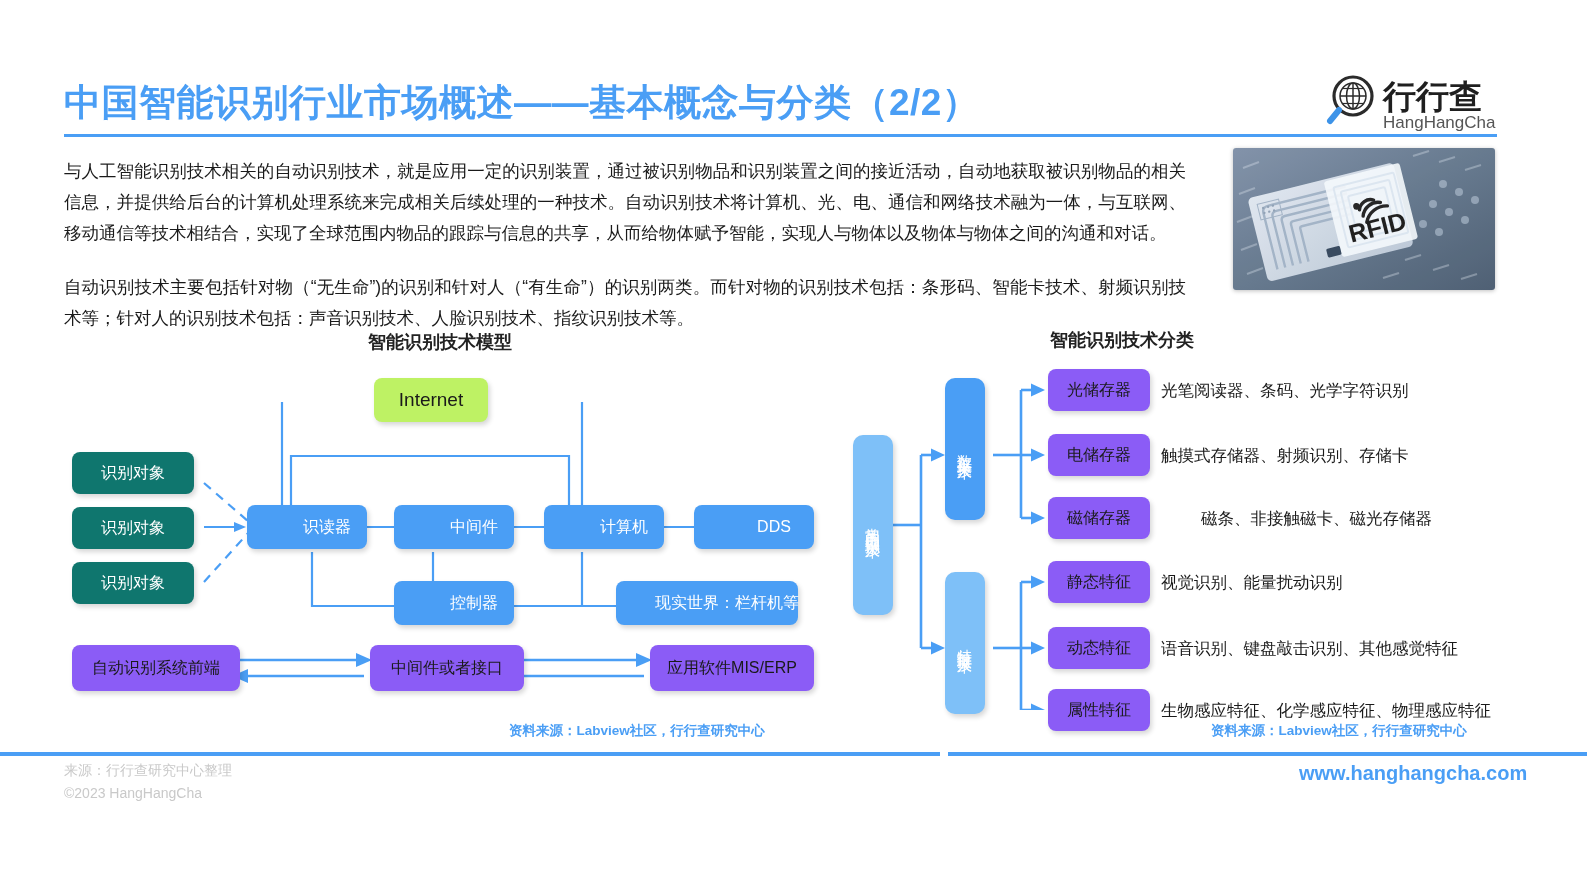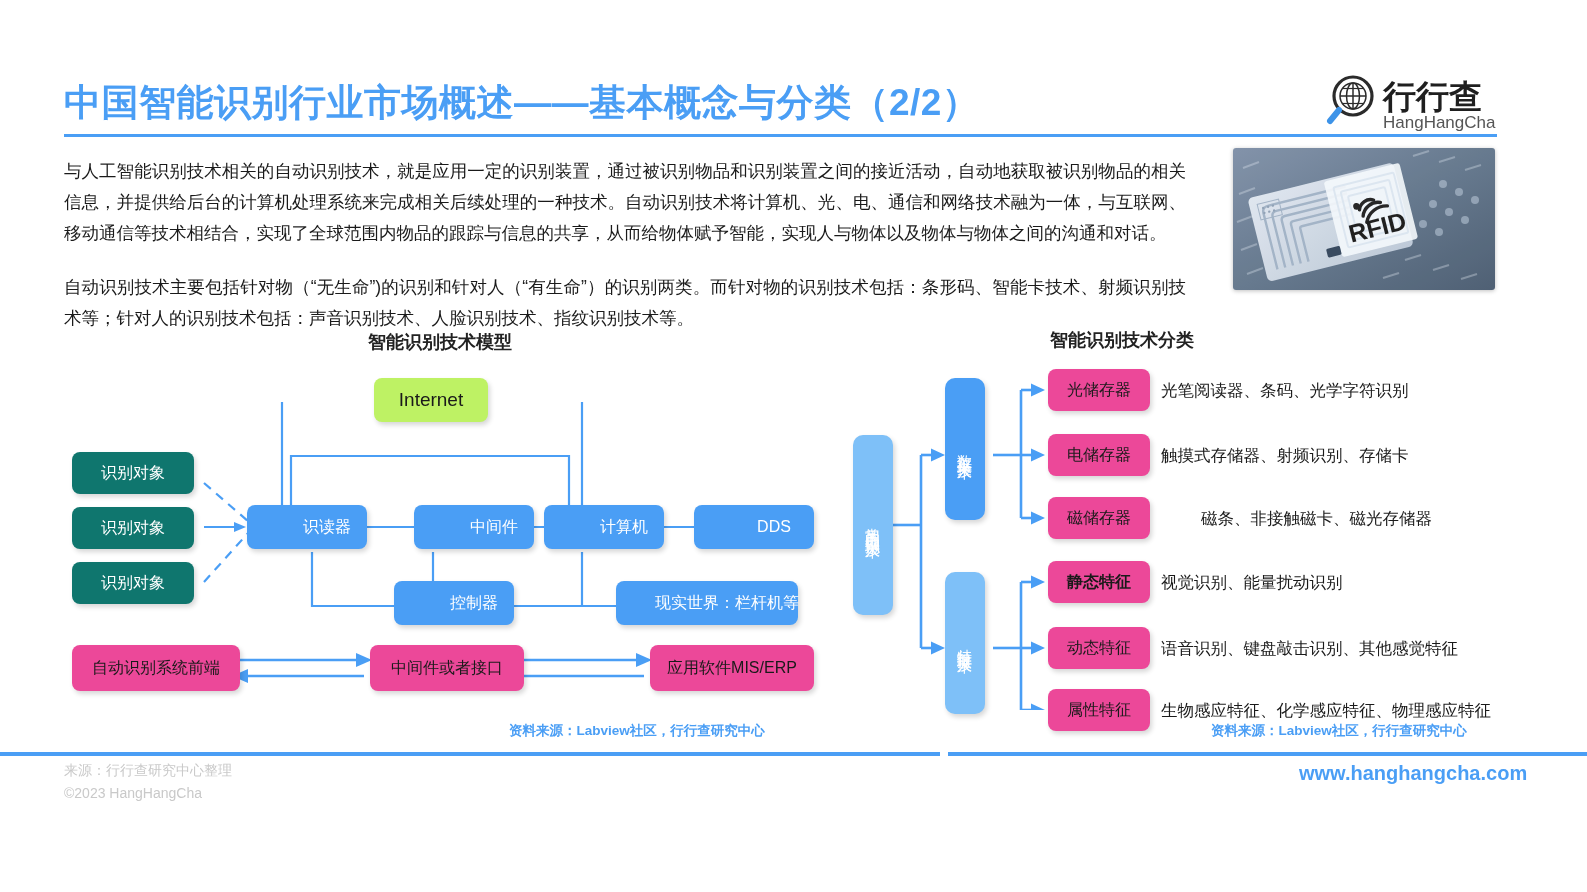--- a/index.html
+++ b/index.html
@@ -61,21 +61,21 @@
   
   .node{
     position:absolute;box-sizing:border-box;
     display:flex;align-items:center;justify-content:center;
     border-radius:8px;font-size:16px;white-space:nowrap;
     box-shadow:2px 3px 5px rgba(0,0,0,.16);
   }
   .n-blue{background:#4a9ef5;color:#ffffff;padding-left:40px;}
   .n-lblue{background:#0f766e;color:#ffffff;}
   .n-grey{background:#bef264;color:#1a1a1a;}
-  .n-pale{background:#ec4899;color:#1a1a1a;}
+  .n-pale{background:#8b5cf6;color:#1a1a1a;}
 
   
   .vnode{
     position:absolute;box-sizing:border-box;border-radius:10px;
     display:flex;align-items:center;justify-content:center;
     color:#fff;font-size:15px;line-height:19px;
     writing-mode:vertical-rl;text-orientation:upright;
     letter-spacing:2px;
     box-shadow:2px 3px 5px rgba(0,0,0,.16);
   }
@@ -272,21 +272,21 @@
     <div class="node n-lblue" style="left:8px;top:147px;width:122px;height:42px;">
       <span>识别对象</span>
     </div>
     <div class="node n-lblue" style="left:8px;top:202px;width:122px;height:42px;">
       <span>识别对象</span>
     </div>
 
     <div class="node n-blue" style="left:183px;top:145px;width:120px;height:44px;">
       <span>识读器</span>
     </div>
-    <div class="node n-blue" style="left:350px;top:145px;width:120px;height:44px;">
+    <div class="node n-blue" style="left:330px;top:145px;width:120px;height:44px;">
       <span>中间件</span>
     </div>
     <div class="node n-blue" style="left:480px;top:145px;width:120px;height:44px;">
       <span>计算机</span>
     </div>
     <div class="node n-blue" style="left:630px;top:145px;width:120px;height:44px;">
       <span>DDS</span>
     </div>
 
     <div class="node n-blue" style="left:330px;top:221px;width:120px;height:44px;">
@@ -366,21 +366,21 @@
     <div class="node n-pale" style="left:203px;top:74px;width:102px;height:42px;">
       <span>电储存器</span>
     </div>
     <div class="rdesc" style="left:316px;top:85px;">触摸式存储器、射频识别、存储卡</div>
 
     <div class="node n-pale" style="left:203px;top:137px;width:102px;height:42px;">
       <span>磁储存器</span>
     </div>
     <div class="rdesc" style="left:316px;top:148px;margin-left:40px;">磁条、非接触磁卡、磁光存储器</div>
 
-    <div class="node n-pale" style="left:203px;top:201px;width:102px;height:42px;font-weight:bold;">
+    <div class="node n-pale" style="left:203px;top:201px;width:102px;height:42px;">
       <span>静态特征</span>
     </div>
     <div class="rdesc" style="left:316px;top:212px;">视觉识别、能量扰动识别</div>
 
     <div class="node n-pale" style="left:203px;top:267px;width:102px;height:42px;">
       <span>动态特征</span>
     </div>
     <div class="rdesc" style="left:316px;top:278px;">语音识别、键盘敲击识别、其他感觉特征</div>
 
     <div class="node n-pale" style="left:203px;top:329px;width:102px;height:42px;">

